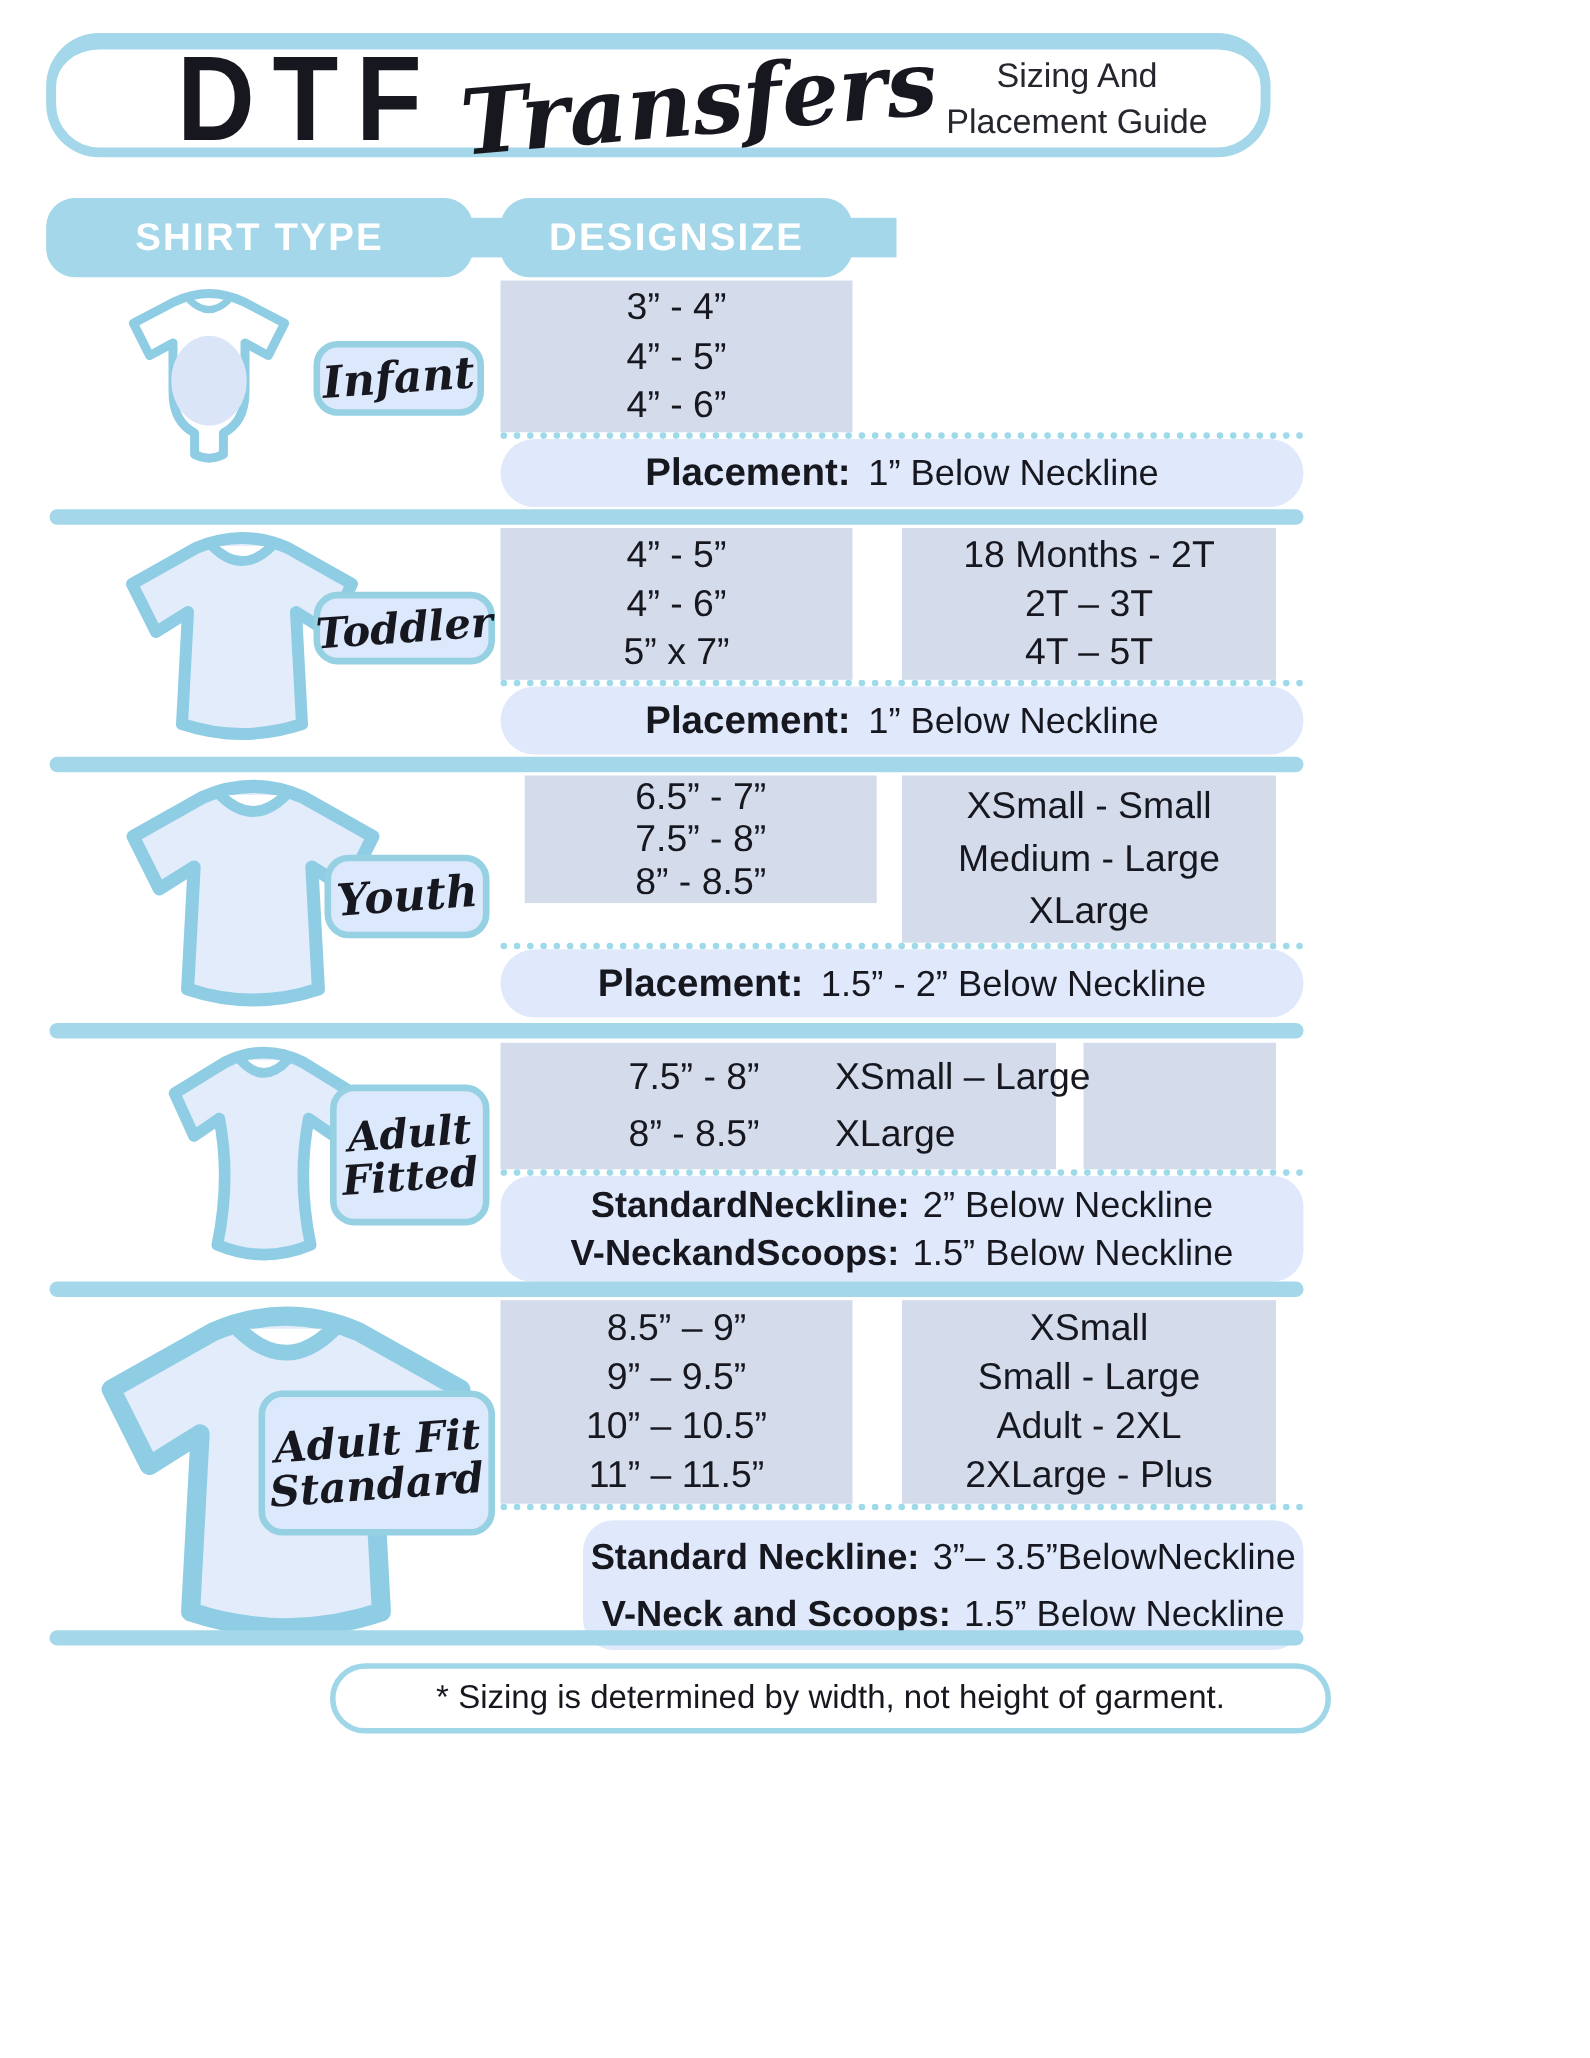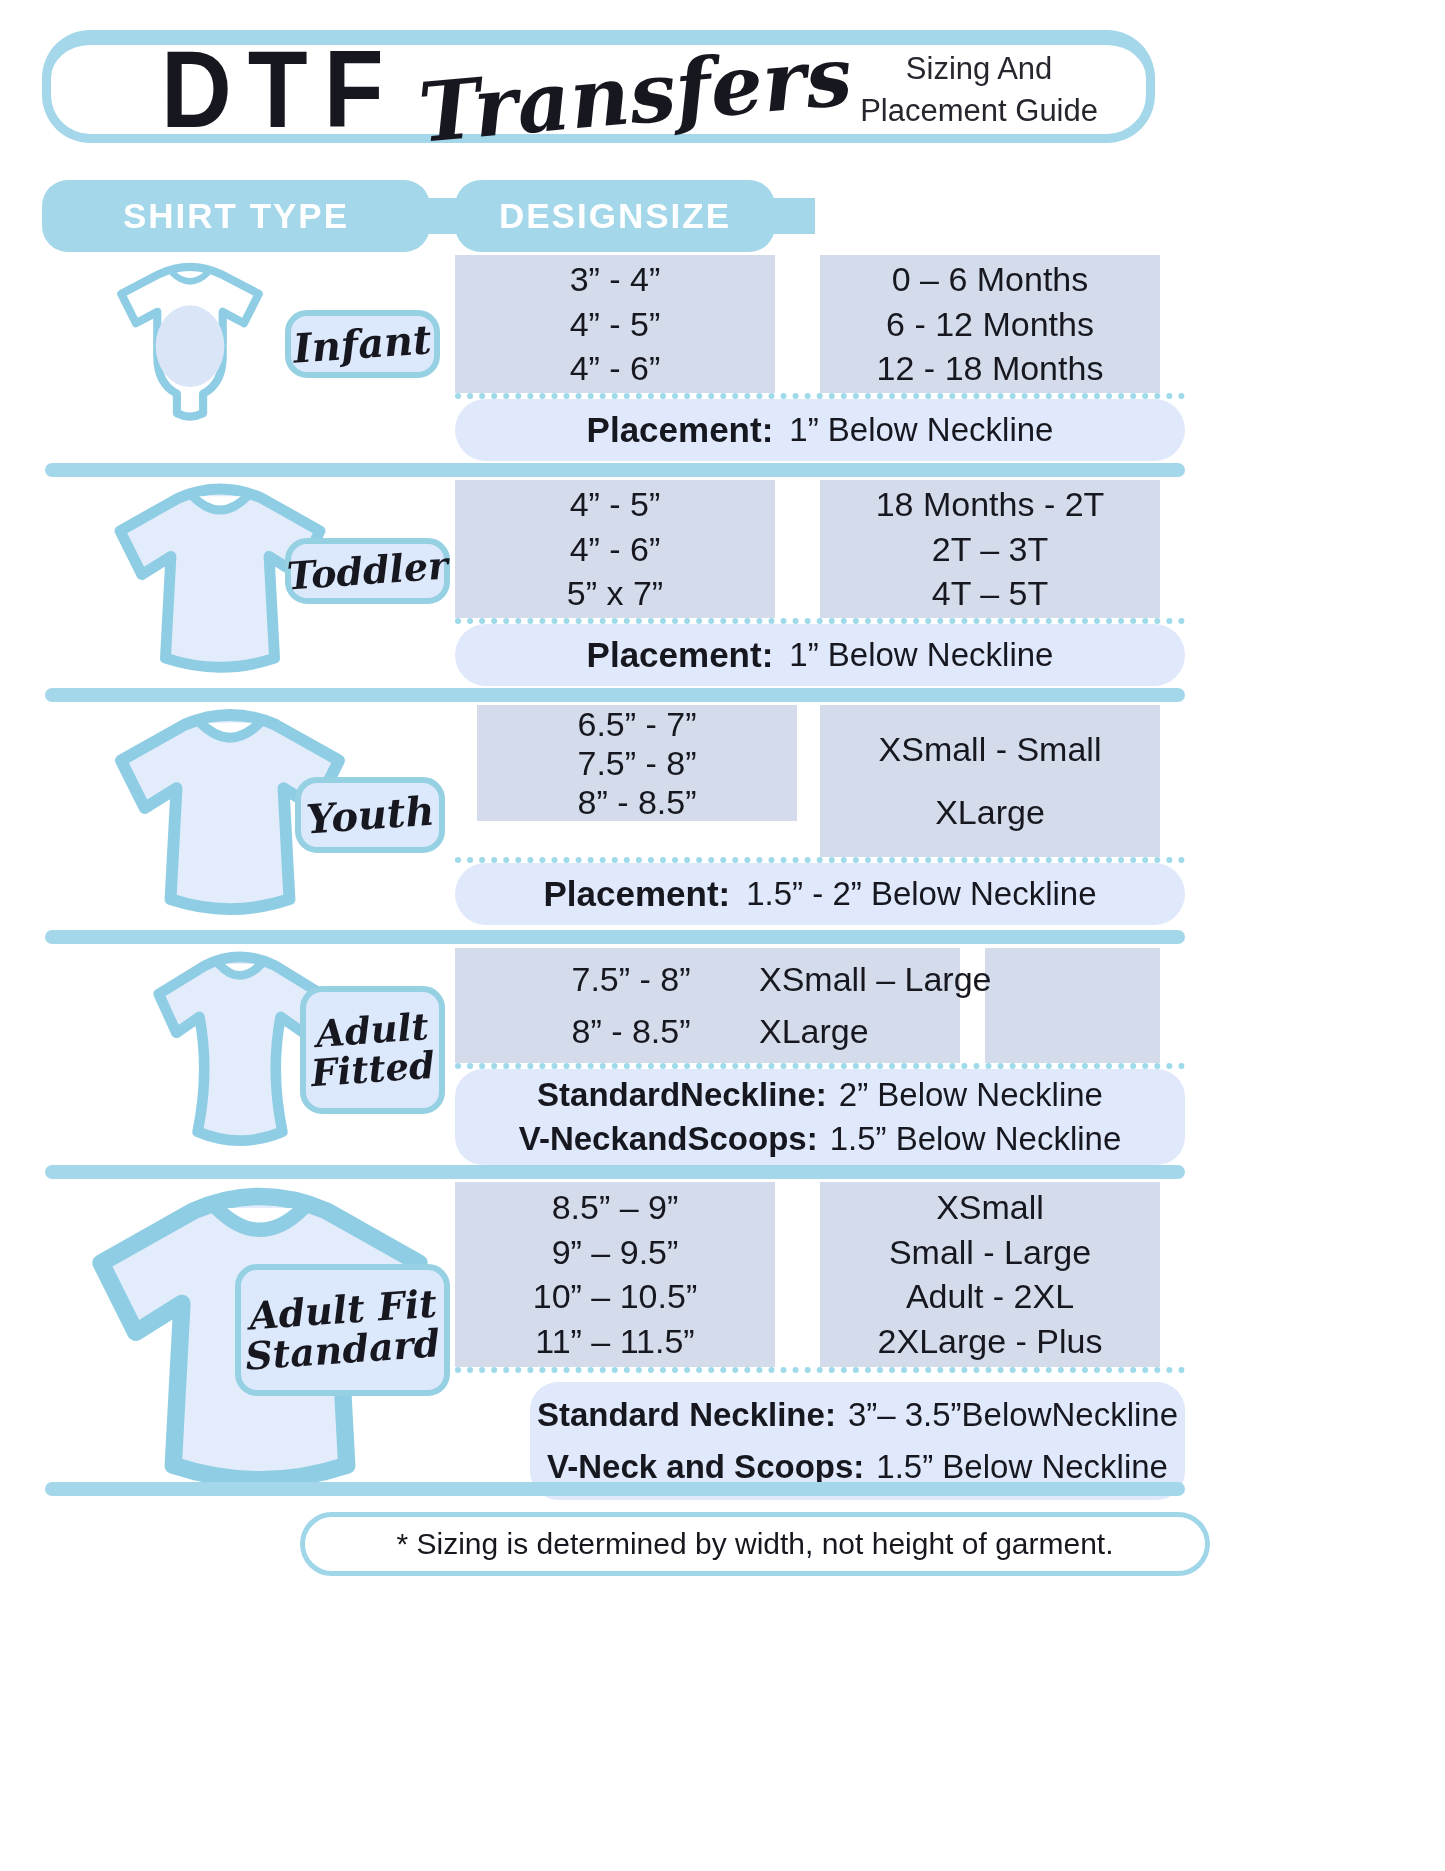--- a/index.html
+++ b/index.html
@@ -83,25 +83,20 @@
       </svg>
     </div>
     <div class="label-box" style="left:285px;top:55px;width:155px;height:68px;">
       <span class="script" style="font-size:40px;">Infant</span>
     </div>
     <div class="block" style="left:455px;top:0;width:320px;height:138px;">
       <div class="cell">3” - 4”</div>
       <div class="cell">4” - 5”</div>
       <div class="cell">4” - 6”</div>
     </div>
-    <div class="block" style="left:820px;top:0;width:340px;height:138px;">
-      <div class="cell">0 – 6 Months</div>
-      <div class="cell">6 - 12 Months</div>
-      <div class="cell">12 - 18 Months</div>
-    </div>
     <div class="dotted" style="top:138px;"></div>
     <div class="bar" style="top:144px;height:62px;">
       <span class="bl">Placement:</span>
       <span class="bv">1” Below Neckline</span>
     </div>
   </div>
   <div class="divider" style="top:463px;"></div>
 
   <div class="row" style="top:480px;height:208px;">
     <div class="icon-wrap" style="left:55px;top:0px;width:330px;height:200px;">
@@ -141,20 +136,21 @@
     <div class="label-box" style="left:295px;top:72px;width:150px;height:76px;">
       <span class="script" style="font-size:40px;">Youth</span>
     </div>
     <div class="block" style="left:477px;top:0;width:320px;height:116px;">
       <div class="cell">6.5” - 7”</div>
       <div class="cell">7.5” - 8”</div>
       <div class="cell">8” - 8.5”</div>
     </div>
     <div class="block" style="left:820px;top:0;width:340px;height:152px;">
       <div class="cell">XSmall - Small</div>
+      <div class="cell">Medium - Large</div>
       <div class="cell">XLarge</div>
     </div>
     <div class="dotted" style="top:152px;"></div>
     <div class="bar" style="top:158px;height:62px;">
       <span class="bl">Placement:</span>
       <span class="bv">1.5” - 2” Below Neckline</span>
     </div>
   </div>
   <div class="divider" style="top:930px;"></div>
 

